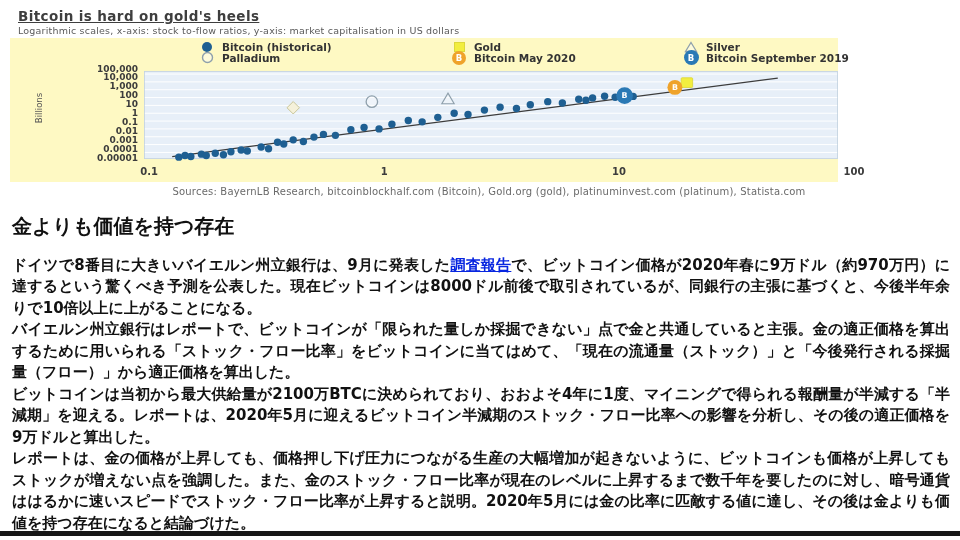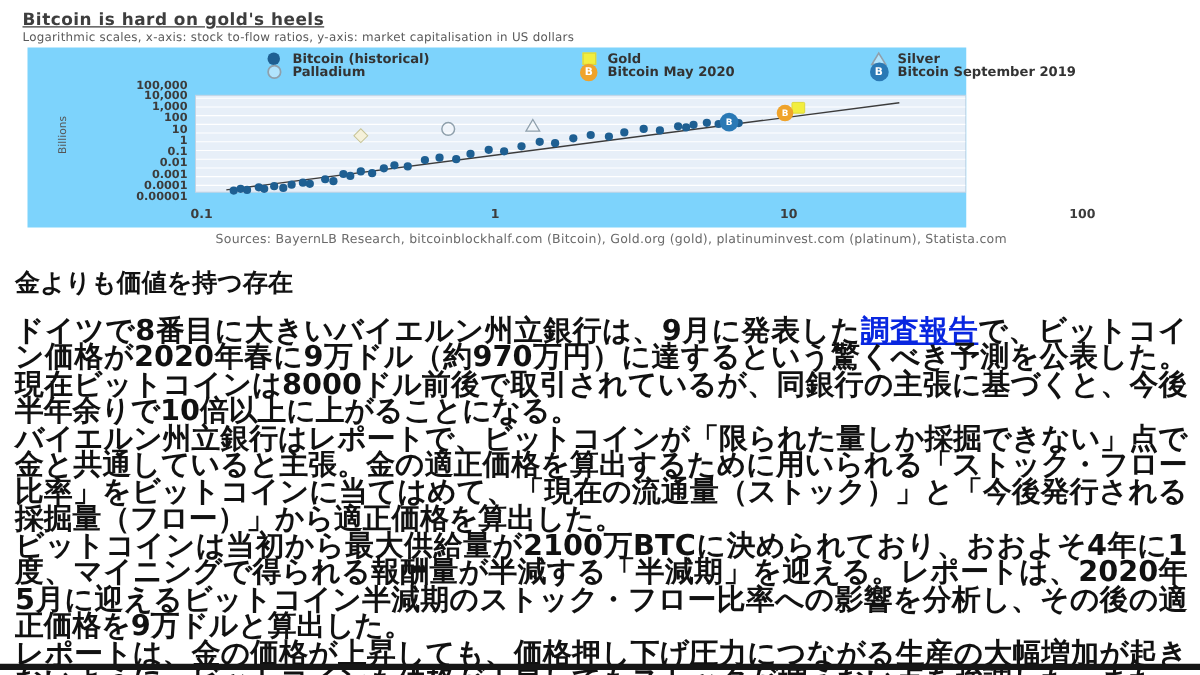--- a/index.html
+++ b/index.html
@@ -4,21 +4,21 @@
 <style>
   * { box-sizing: border-box; margin: 0; padding: 0; }
   html,body { width: 960px; height: 540px; overflow: hidden; background: #ffffff;
               font-family: "DejaVu Sans", "Liberation Sans", sans-serif; position: relative; }
 
   
   .chart-head { margin: 8px 0 2px 18px; }
   .chart-title { font-size: 13.5px; font-weight: bold; color: #3e3e3e; letter-spacing: .4px; text-decoration: underline; }
   .chart-subtitle { font-size: 9.5px; color: #5a5a5a; letter-spacing: .2px; margin-top: 1px; }
 
-  .chart-panel { margin-left: 22px; width: 751px; background: #7dd3fc; padding: 3px 0 4px 0; }
+  .chart-panel { margin-left: 10px; width: 828px; background: #fef9c3; padding: 3px 0 4px 0; }
 
   .legend { display: grid; grid-template-columns: 252px 232px 1fr; padding-left: 187px; row-gap: 0; }
   .legend-item { display: flex; align-items: center; height: 11px; font-size: 10.5px;
                  font-weight: 700; color: #333; white-space: nowrap; overflow: visible; }
   .mk { display: inline-flex; align-items: center; justify-content: center;
         width: 20px; flex: 0 0 20px; margin-right: 5px; }
   .mk-dot { width: 10px; height: 10px; border-radius: 50%; background: #1e5f92; }
   .mk-square { width: 11px; height: 10px; background: #f2ee3f; border: 1px solid #ddd83a; }
   .mkb { border-radius: 50%; color: #fff; font-size: 8.5px; font-weight: bold;
          display: inline-flex; align-items: center; justify-content: center; }
@@ -34,21 +34,21 @@
   .xlabels { position: relative; height: 13px; margin-left: 134px; width: 788px; }
   .xtick { position: absolute; top: 1px; transform: translateX(-50%); font-size: 10px;
            font-weight: 700; color: #3c3c3c; }
 
   .sources { margin: 5px 0 0 18px; font-size: 10px; color: #6a6a6a; line-height: 10.5px;
              letter-spacing: .2px; text-align: center; }
 
   
   .article { padding: 0 10px 0 12px; }
   .article-heading { margin: 15px 0 15px 0; font-size: 20px; font-weight: bold; color: #111; }
-  .article p { font-size: 23px; font-weight: 700; color: #111; line-height: 21.5px;
+  .article p { font-size: 15px; font-weight: 700; color: #111; line-height: 21.5px;
                text-align: justify; }
   .report-link { color: #0826e0; text-decoration: underline; cursor: pointer; }
 
   .bottom-bar { position: absolute; left: 0; top: 531px; width: 960px; height: 5px;
                 background: #161616; }
 </style>
 </head>
 <body>
 
 <div class="chart-head">

